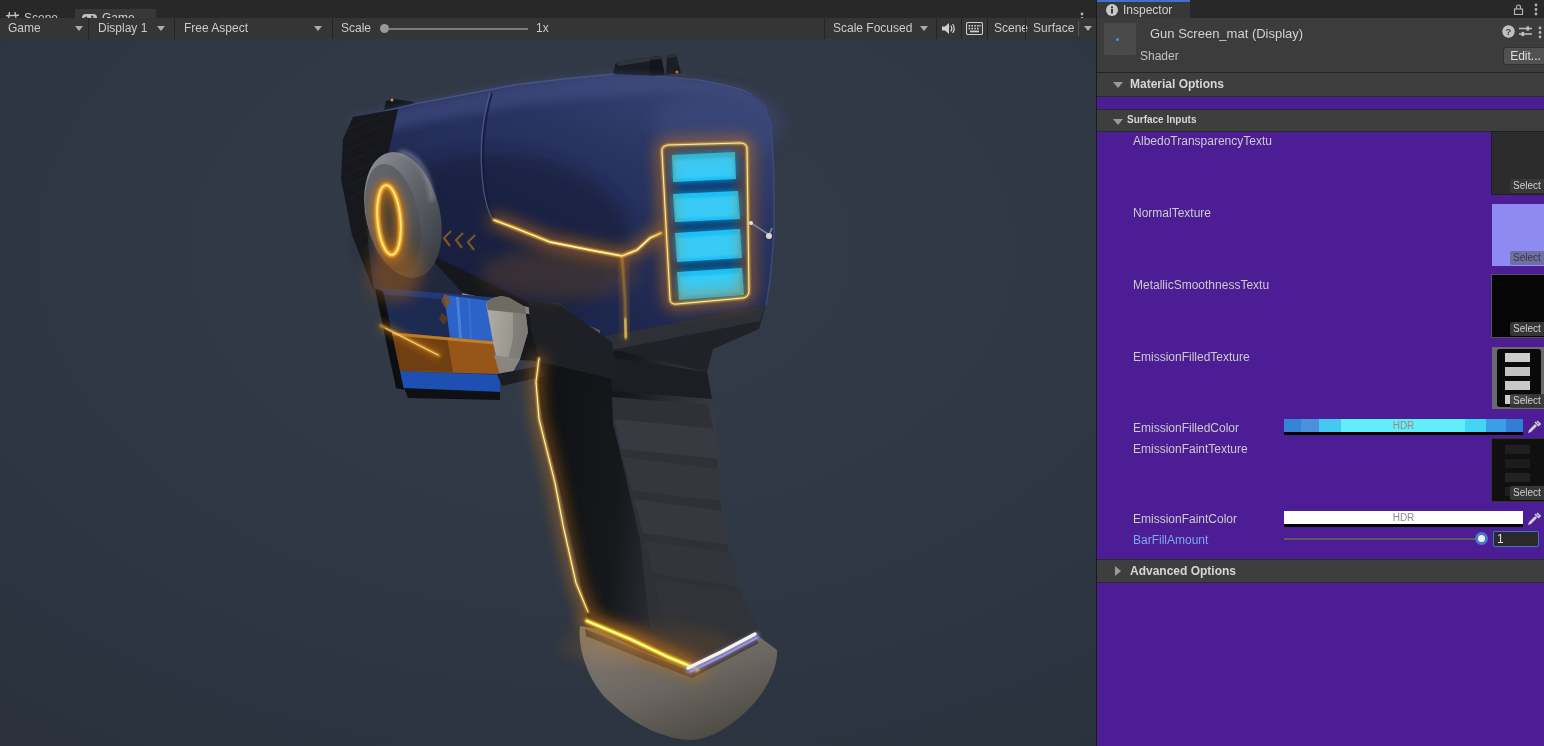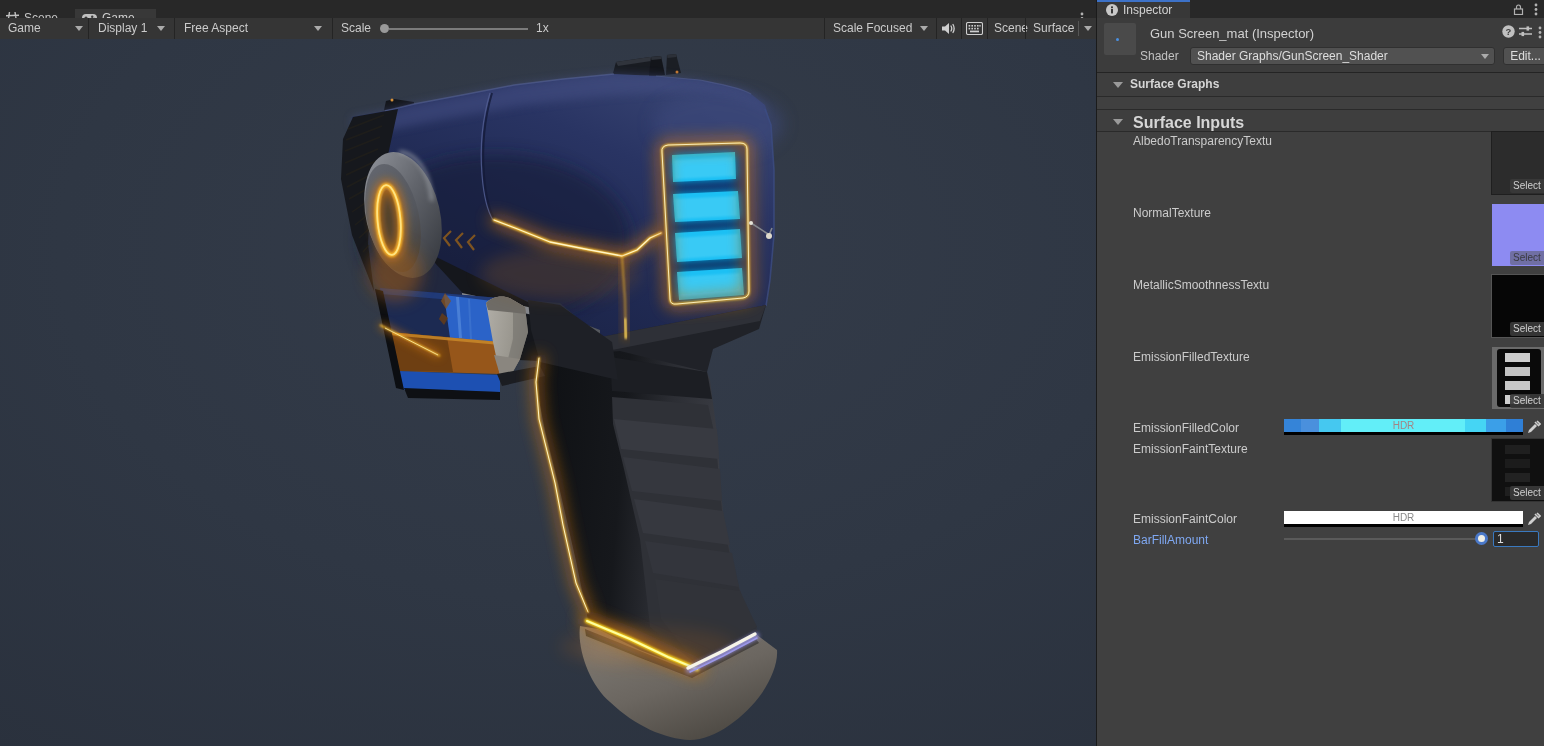--- a/index.html
+++ b/index.html
@@ -329,21 +329,21 @@
         <path d="M751 184 L768 195 M772 189 L769 196" stroke="#83868d" stroke-width="1.6" fill="none"></path>
         <circle cx="769" cy="197" r="3" fill="#ded9cc"></circle>
         <circle cx="751" cy="184" r="2" fill="#e8e4d8"></circle>
       </g>
     </svg>
   </div>
 </div>
 
 <div class="abs" style="left:1096px;top:0;width:1px;height:746px;background:#1b1b1b;"></div>
 
-<div class="abs" style="left:1097px;top:0;width:447px;height:746px;background:#404040;text-decoration:underline;">
+<div class="abs" style="left:1097px;top:0;width:447px;height:746px;background:#4c1d95;text-decoration:underline;">
 
   <div class="abs" style="left:0;top:0;width:447px;height:18px;background:#282828;">
     <div class="abs" style="left:0;top:0;width:93px;height:18px;background:#383838;border-top:2px solid #3d72c8;">
       <div style="display:flex;align-items:center;height:16px;padding-left:9px;color:#d2d2d2;font-size:12px;">
         <svg width="12" height="12" viewBox="0 0 12 12" style="margin-right:5px;">
           <circle cx="6" cy="6" r="6" fill="#c8c8c8"></circle>
           <rect x="5.1" y="5" width="1.8" height="4.4" fill="#282828"></rect>
           <rect x="5.1" y="2.4" width="1.8" height="1.8" fill="#282828"></rect>
         </svg>
         Inspector
@@ -358,55 +358,51 @@
       <circle cx="2" cy="2" r="1.4" fill="#b2b2b2"></circle>
         <circle cx="2" cy="6.5" r="1.4" fill="#b2b2b2"></circle>
         <circle cx="2" cy="11" r="1.4" fill="#b2b2b2"></circle>
     </svg>
   </div>
 
   <div class="abs" style="left:0;top:18px;width:447px;height:54px;background:#3c3c3c;border-bottom:1px solid #242424;">
     <div class="abs" style="left:7px;top:5px;width:32px;height:32px;background:#4a4a4a;border-radius:2px;">
       <div class="abs" style="left:12px;top:15px;width:3px;height:3px;background:#4a90e2;border-radius:50%;"></div>
     </div>
-    <div class="abs" style="left:53px;top:8px;color:#d2d2d2;font-size:13px;">Gun Screen_mat (Inspector)</div>
+    <div class="abs" style="left:53px;top:8px;color:#d2d2d2;font-size:13px;">Gun Screen_mat (Display)</div>
 
     <svg class="abs" style="left:405px;top:7px;" width="13" height="13" viewBox="0 0 13 13">
       <circle cx="6.5" cy="6.5" r="6.2" fill="#c0c0c0"></circle>
       <text x="6.5" y="9.8" text-anchor="middle" font-size="9.5" font-weight="bold" fill="#3c3c3c" font-family="Liberation Sans">?</text>
     </svg>
     <svg class="abs" style="left:422px;top:8px;" width="13" height="11" viewBox="0 0 13 11">
       <g stroke="#c0c0c0" stroke-width="1.4">
         <path d="M0 2.5 L13 2.5 M0 8 L13 8"></path>
       </g>
       <rect x="7.5" y="0.4" width="2.6" height="4.2" fill="#c0c0c0"></rect>
       <rect x="2.5" y="5.9" width="2.6" height="4.2" fill="#c0c0c0"></rect>
     </svg>
     <svg class="abs" style="left:441px;top:8px;" width="4" height="13" viewBox="0 0 4 13">
       <circle cx="2" cy="2" r="1.4" fill="#b2b2b2"></circle>
         <circle cx="2" cy="6.5" r="1.4" fill="#b2b2b2"></circle>
         <circle cx="2" cy="11" r="1.4" fill="#b2b2b2"></circle>
     </svg>
 
     <div class="abs" style="left:43px;top:31px;color:#c2c2c2;font-size:12px;">Shader</div>
-    <div class="abs" style="left:93px;top:29px;width:305px;height:18px;background:#515151;border:1px solid #303030;border-radius:3px;box-sizing:border-box;">
-      <div class="abs" style="left:6px;top:1px;color:#dedede;font-size:12px;">Shader Graphs/GunScreen_Shader</div>
-      <div class="abs caret" style="right:5px;top:6px;"></div>
-    </div>
     <div class="abs" style="left:406px;top:29px;width:45px;height:18px;background:#515151;border:1px solid #303030;border-radius:3px;box-sizing:border-box;color:#dedede;font-size:12px;text-align:center;line-height:16px;">Edit...</div>
   </div>
 
   <div class="abs" style="left:0;top:73px;width:447px;height:23px;background:#3e3e3e;border-bottom:1px solid #2a2a2a;">
     <div class="abs" style="left:16px;top:9px;width:0;height:0;border-left:5px solid transparent;border-right:5px solid transparent;border-top:6px solid #9a9a9a;"></div>
-    <div class="abs" style="left:33px;top:4px;color:#d6d6d6;font-size:12px;font-weight:bold;">Surface Graphs</div>
+    <div class="abs" style="left:33px;top:4px;color:#d6d6d6;font-size:12px;font-weight:bold;">Material Options</div>
   </div>
 
   <div class="abs" style="left:0;top:109px;width:447px;height:23px;background:#3e3e3e;border-top:1px solid #2a2a2a;border-bottom:1px solid #2a2a2a;box-sizing:border-box;">
     <div class="abs" style="left:16px;top:9px;width:0;height:0;border-left:5px solid transparent;border-right:5px solid transparent;border-top:6px solid #9a9a9a;"></div>
-    <div class="abs" style="left:36px;top:4px;color:#d6d6d6;font-size:16px;font-weight:bold;">Surface Inputs</div>
+    <div class="abs" style="left:30px;top:4px;color:#d6d6d6;font-size:10px;font-weight:bold;">Surface Inputs</div>
   </div>
 
   <div class="abs lbl" style="left:36px;top:134px;">AlbedoTransparencyTextu</div>
   <div class="abs lbl" style="left:36px;top:206px;">NormalTexture</div>
   <div class="abs lbl" style="left:36px;top:278px;">MetallicSmoothnessTextu</div>
   <div class="abs lbl" style="left:36px;top:350px;">EmissionFilledTexture</div>
   <div class="abs lbl" style="left:36px;top:421px;">EmissionFilledColor</div>
   <div class="abs lbl" style="left:36px;top:442px;">EmissionFaintTexture</div>
   <div class="abs lbl" style="left:36px;top:512px;">EmissionFaintColor</div>
   <div class="abs" style="left:36px;top:533px;color:#7fa8f2;font-size:12px;">BarFillAmount</div>
@@ -461,14 +457,18 @@
   <svg class="abs" style="left:430px;top:512px;" width="14" height="14" viewBox="0 0 14 14">
     <path d="M1 13 L2 10 L8 4 L10 6 L4 12 Z" fill="#cfcfcf"></path>
     <path d="M8 2 L12 6 M10 1 L13 4 L11 6" stroke="#cfcfcf" stroke-width="1.6" fill="none"></path>
   </svg>
 
   <div class="abs" style="left:187px;top:538px;width:194px;height:2px;background:#5a5a5a;"></div>
   <div class="abs" style="left:378px;top:532px;width:13px;height:13px;border-radius:50%;background:#4a78c8;"></div>
   <div class="abs" style="left:381px;top:535px;width:7px;height:7px;border-radius:50%;background:#efeee6;"></div>
   <div class="abs" style="left:396px;top:531px;width:46px;height:16px;background:#2a2a2a;border:1px solid #3a79bf;border-radius:2px;box-sizing:border-box;color:#dedede;font-size:12px;padding-left:3px;line-height:14px;">1</div>
 
+  <div class="abs" style="left:0;top:559px;width:447px;height:24px;background:#3e3e3e;border-top:1px solid #2a2a2a;border-bottom:1px solid #2a2a2a;box-sizing:border-box;">
+    <div class="abs" style="left:18px;top:6px;width:0;height:0;border-top:5px solid transparent;border-bottom:5px solid transparent;border-left:6px solid #9a9a9a;"></div>
+    <div class="abs" style="left:33px;top:4px;color:#d6d6d6;font-size:12px;font-weight:bold;">Advanced Options</div>
+  </div>
 
 </div>
 
 </body></html>

